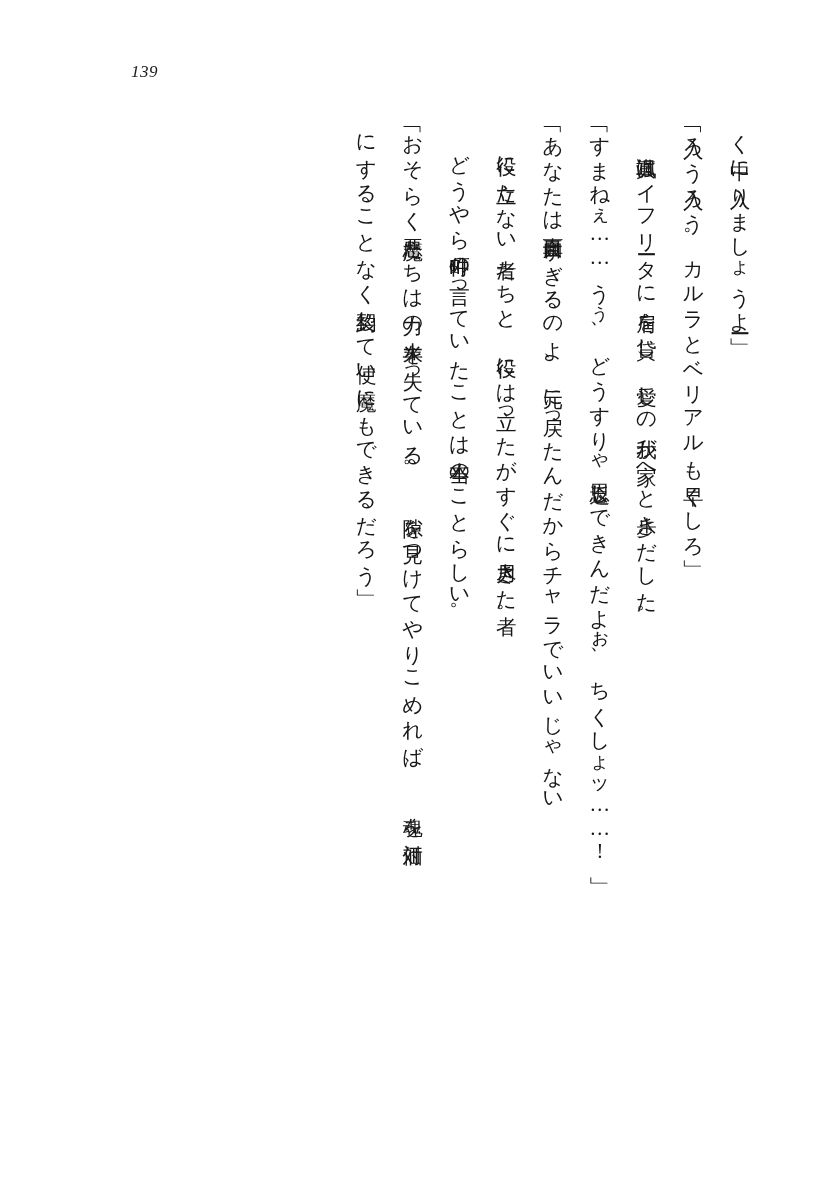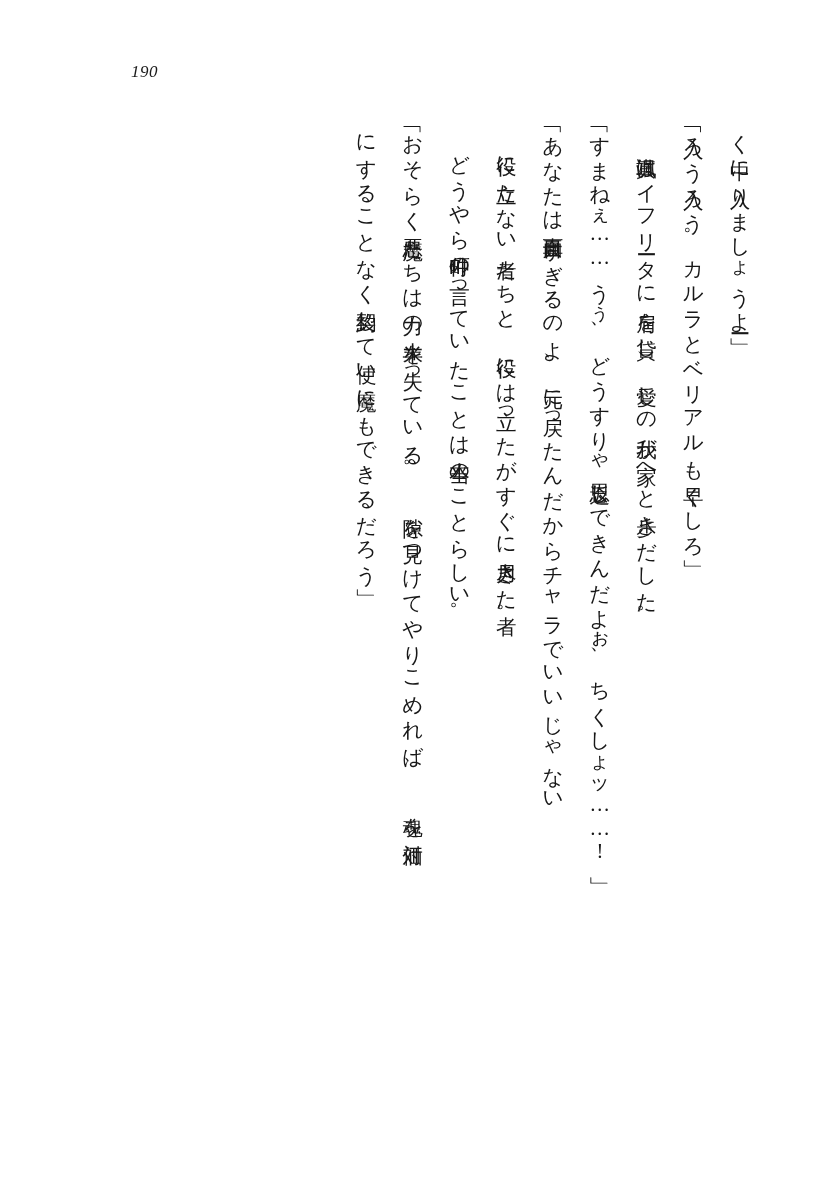--- a/index.html
+++ b/index.html
@@ -56,21 +56,21 @@
     text-indent: 1em;
   }
 
   .noindent {
     text-indent: 0;
   }
 </style>
 </head>
 <body>
 
-<div class="folio">190</div>
+<div class="folio">139</div>
 
 <div class="page-body">
   <p class="noindent">く中に入りましょうよー」</p>
   <p class="noindent">「入ろう入ろう。カルラとベリアルも早くしろ」</p>
   <p class="indent">颯真はイフリータに肩を貸し、愛しの我が家へと歩きだした。</p>
   <p class="noindent">「すまねぇ……うぅ、どうすりゃ恩返しできんだよぉ、ちくしょッ……!」</p>
   <p class="noindent">「あなたは真面目すぎるのよ、元に戻ったんだからチャラでいいじゃない</p>
   <p class="indent">役に立たない者たちと、役には立ったがすぐに力尽きた者。</p>
   <p class="indent">どうやら仲町の言っていたことは本当のことらしい。</p>
   <p class="noindent">「おそらく悪魔たちは力の大半を失っている。 隙を見つけてやりこめれば、 魂を対価</p>

